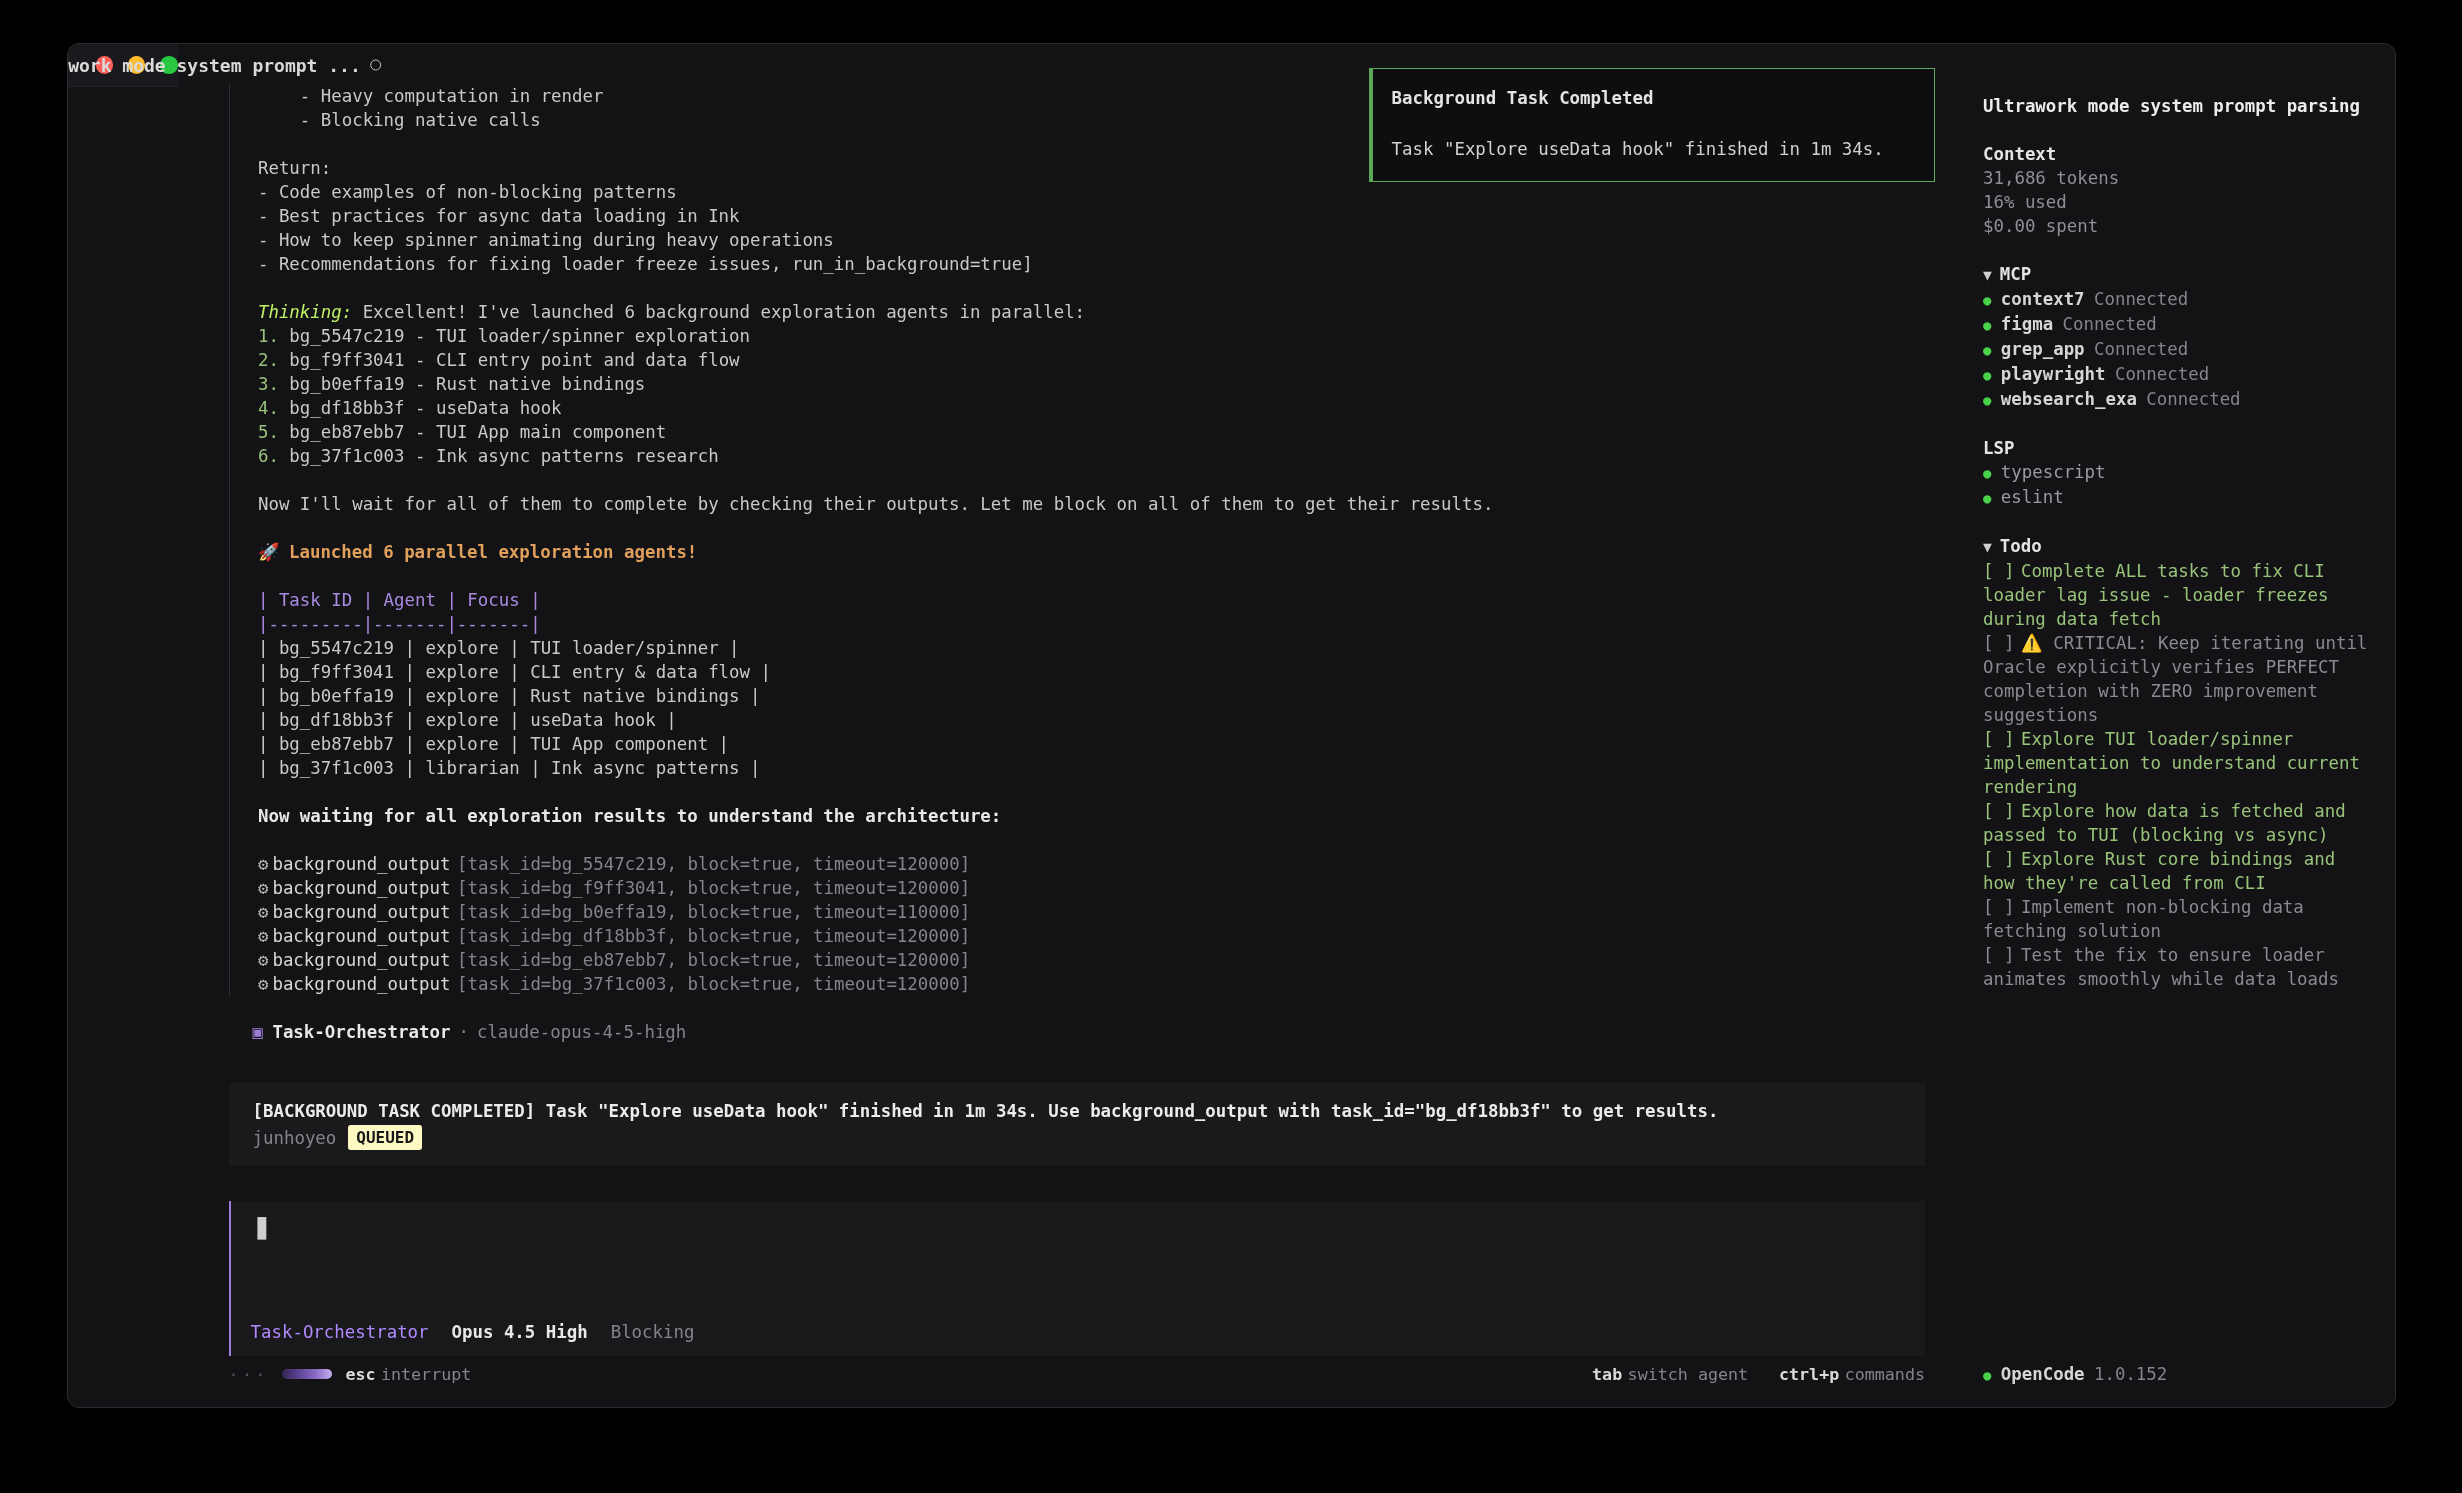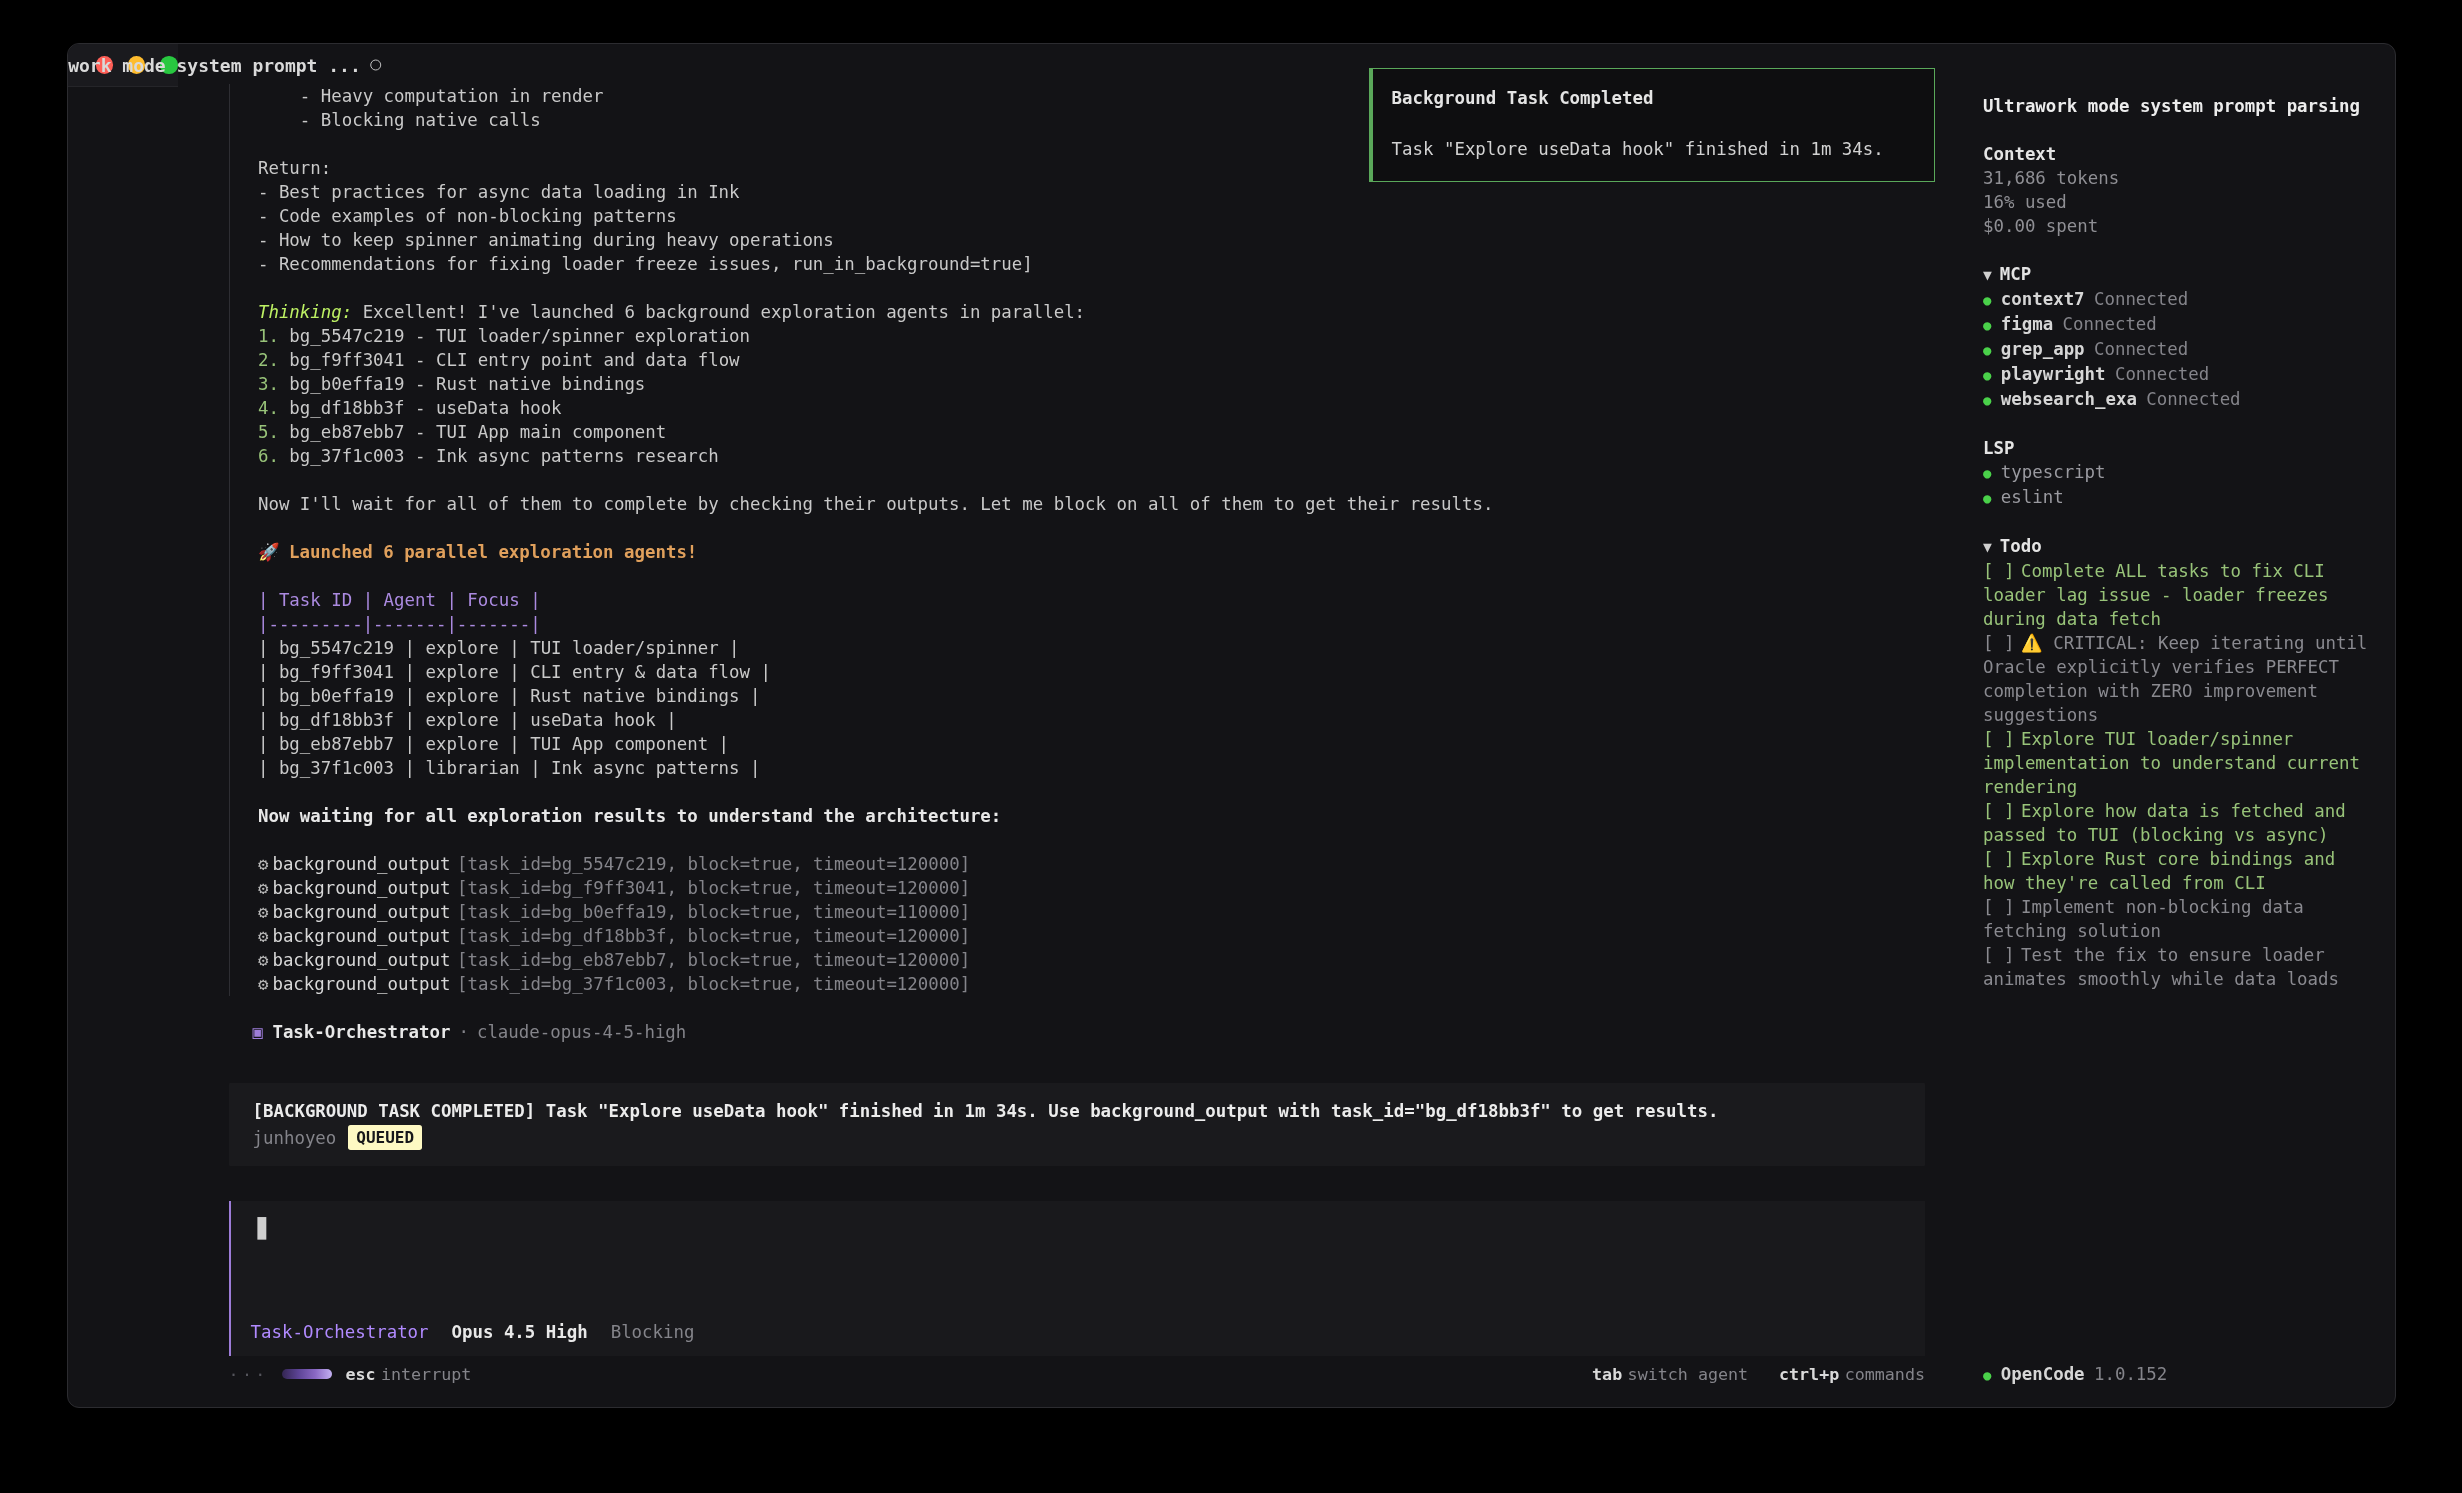--- a/index.html
+++ b/index.html
@@ -148,22 +148,22 @@
         <div class="toast">
           <div class="toast-title">Background Task Completed</div>
           <div class="toast-body">Task "Explore useData hook" finished in 1m 34s.</div>
         </div>
 
         <div class="msg-block">
           <div class="tline">    - Heavy computation in render</div>
           <div class="tline">    - Blocking native calls</div>
           <div class="tline"></div>
           <div class="tline">Return:</div>
+          <div class="tline">- Code examples of non-blocking patterns</div>
           <div class="tline">- Best practices for async data loading in Ink</div>
-          <div class="tline">- Code examples of non-blocking patterns</div>
           <div class="tline">- How to keep spinner animating during heavy operations</div>
           <div class="tline">- Recommendations for fixing loader freeze issues, run_in_background=true]</div>
           <div class="gap"></div>
           <div class="tline"><span class="t-think">Thinking:</span><span> Excellent! I've launched 6 background exploration agents in parallel:</span></div>
           <div class="tline"><span class="t-green">1.</span><span> bg_5547c219 - TUI loader/spinner exploration</span></div>
           <div class="tline"><span class="t-green">2.</span><span> bg_f9ff3041 - CLI entry point and data flow</span></div>
           <div class="tline"><span class="t-green">3.</span><span> bg_b0effa19 - Rust native bindings</span></div>
           <div class="tline"><span class="t-green">4.</span><span> bg_df18bb3f - useData hook</span></div>
           <div class="tline"><span class="t-green">5.</span><span> bg_eb87ebb7 - TUI App main component</span></div>
           <div class="tline"><span class="t-green">6.</span><span> bg_37f1c003 - Ink async patterns research</span></div>

